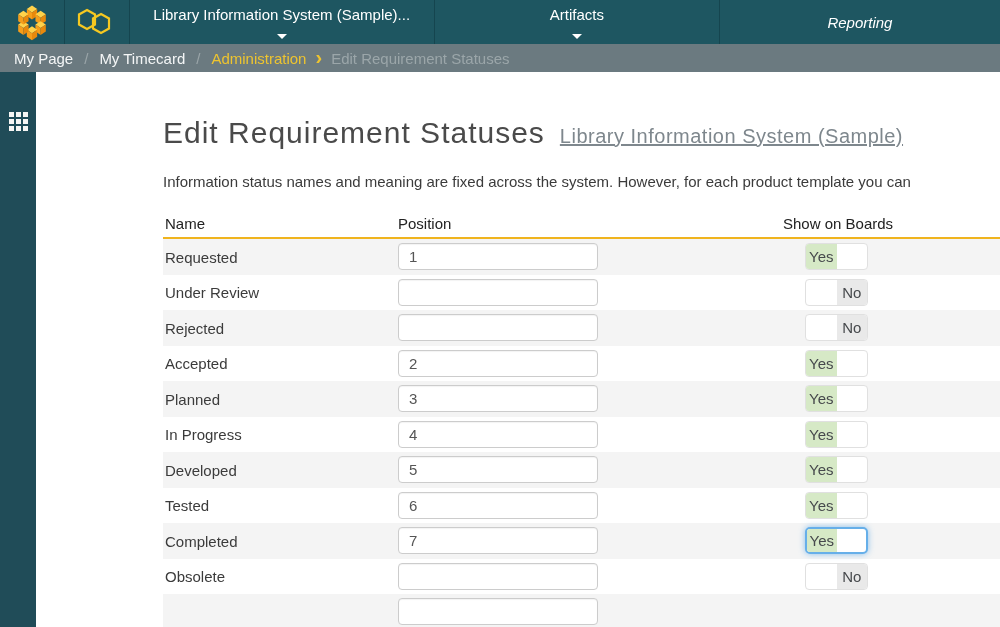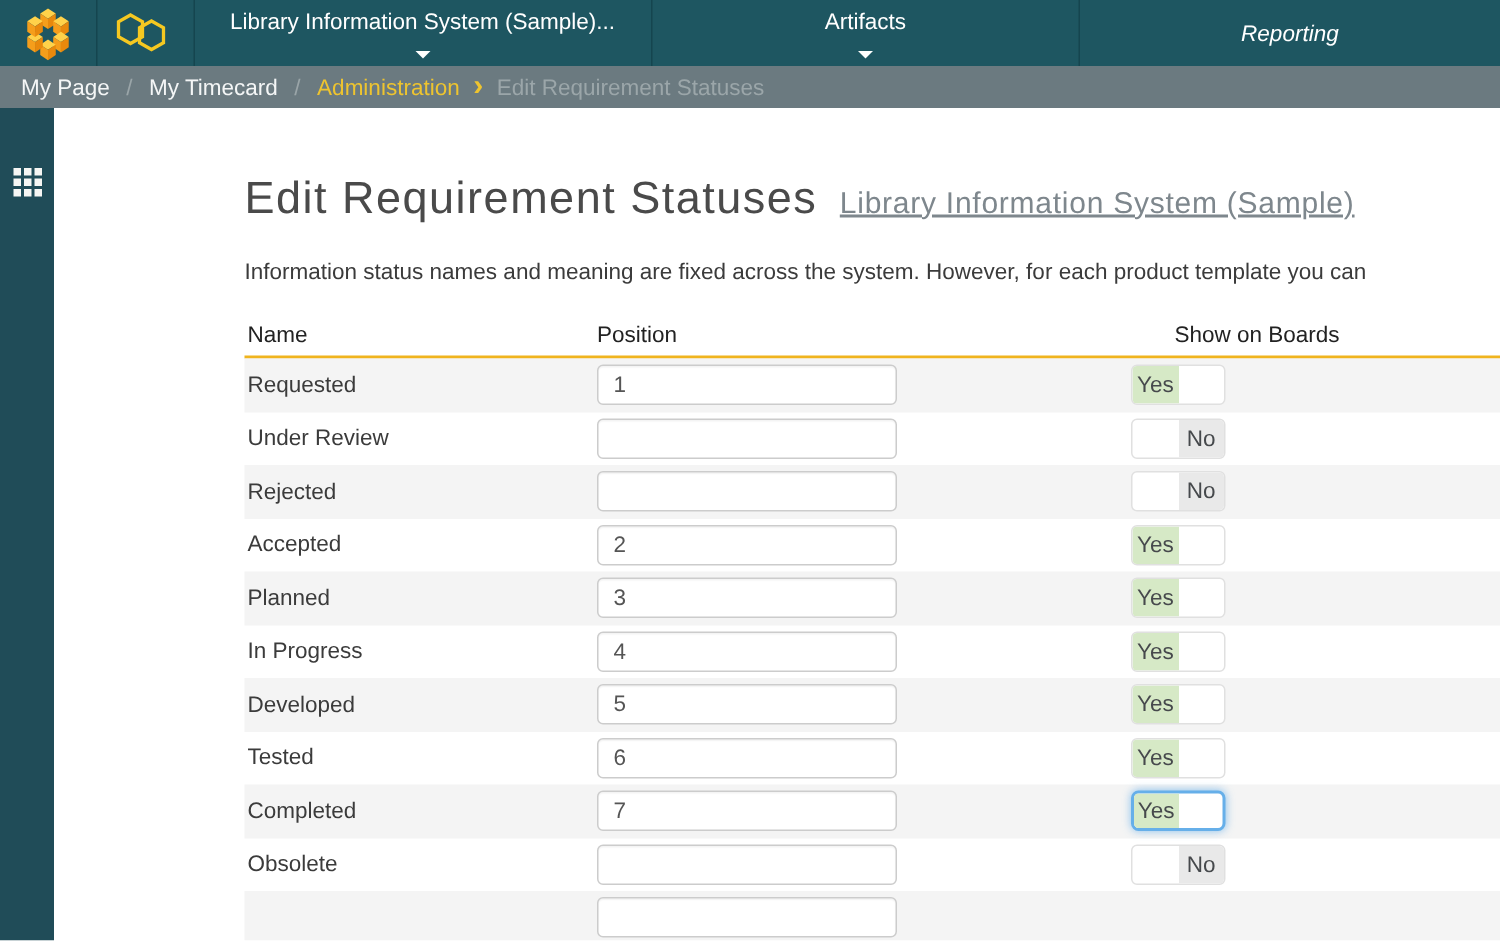--- a/index.html
+++ b/index.html
@@ -48,21 +48,21 @@
     font-size:15px;color:#222;}
   .thead span{position:absolute;top:2px;}
   .th-name{left:2px;} .th-pos{left:235px;} .th-show{left:620px;}
   .trow{position:relative;height:35.5px;}
   .trow.alt{background:var(--row-alt);}
   .cell-name{position:absolute;left:2px;top:50%;transform:translateY(-50%);
     font-size:15px;color:var(--text);}
   .cell-pos{position:absolute;left:235px;top:4px;width:200px;height:27px;
     border:1px solid #CCC;border-radius:4px;padding:0 10px;font-size:15px;color:#555;
     font-family:inherit;background:#fff;box-shadow:inset 0 1px 1px rgba(0,0,0,.05);outline:none;}
-  .toggle{position:absolute;left:591px;top:4px;width:63px;height:27px;background:#fff;
+  .toggle{position:absolute;left:642px;top:4px;width:63px;height:27px;background:#fff;
     border:1px solid #E0E0E0;border-radius:4px;overflow:hidden;cursor:pointer;}
   .t-label{position:absolute;top:0;bottom:0;width:50%;display:flex;align-items:center;
     justify-content:center;font-size:15px;color:#46494C;}
   .toggle.yes .t-label{left:0;background:var(--toggle-yes);}
   .toggle.no .t-label{right:0;background:var(--toggle-no);}
   .toggle.focused{border:2px solid var(--focus-ring);border-radius:5px;
     box-shadow:0 0 6px rgba(102,175,233,.75);}
 </style>
 </head>
 <body>

